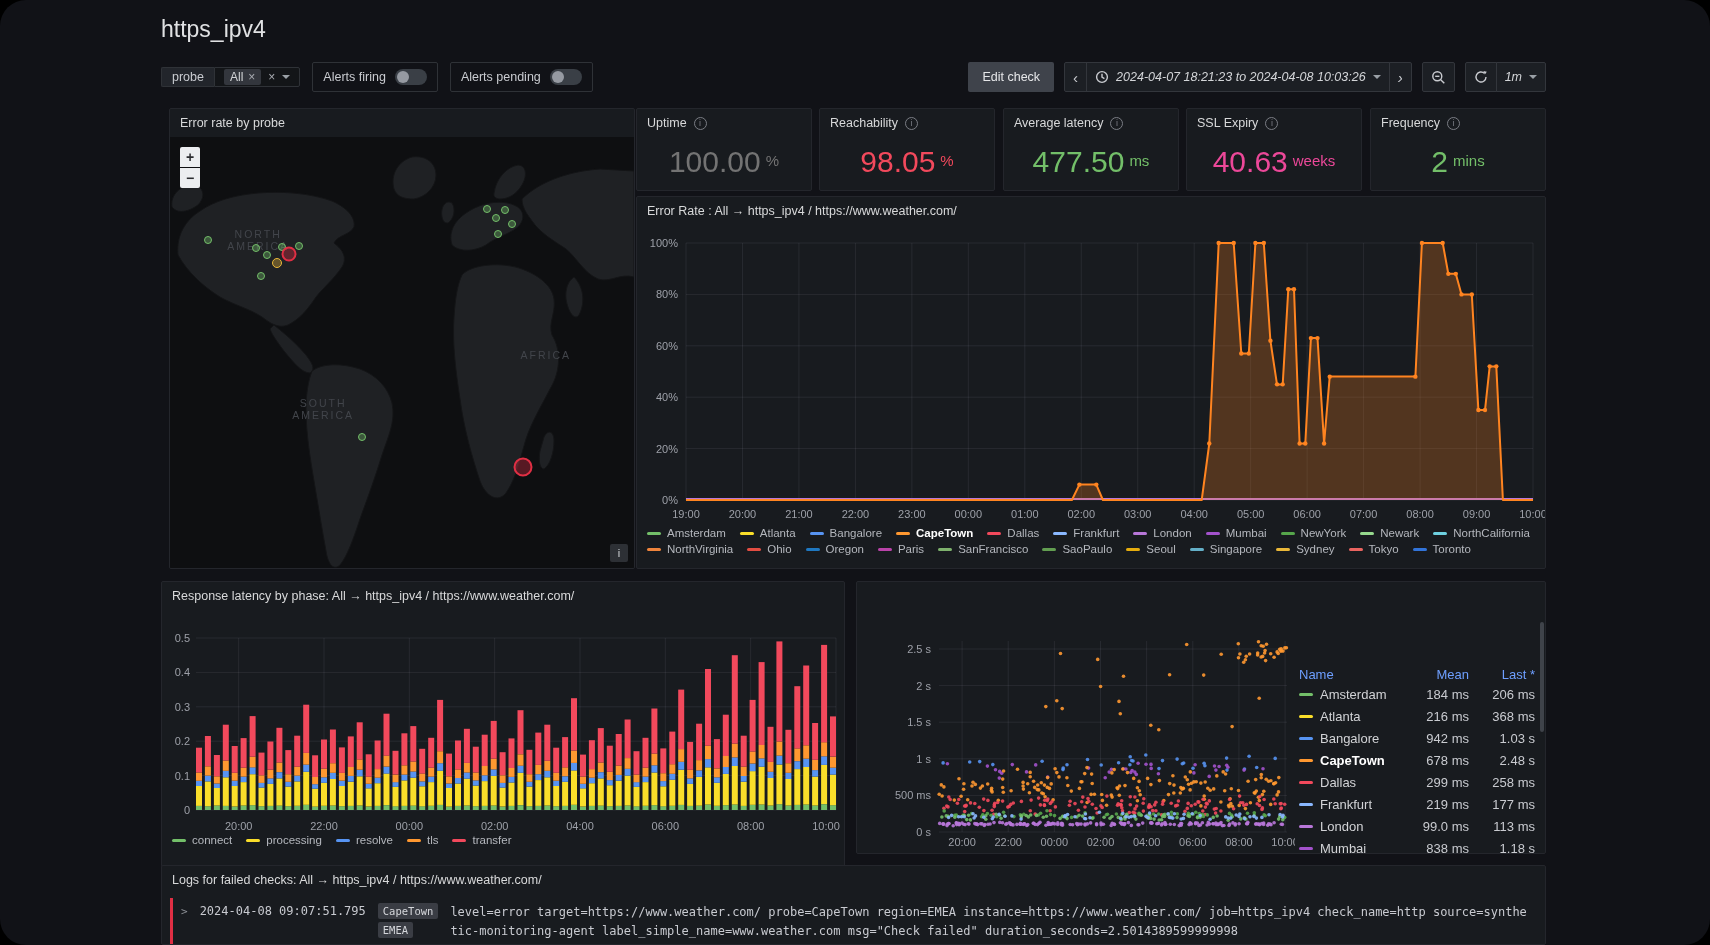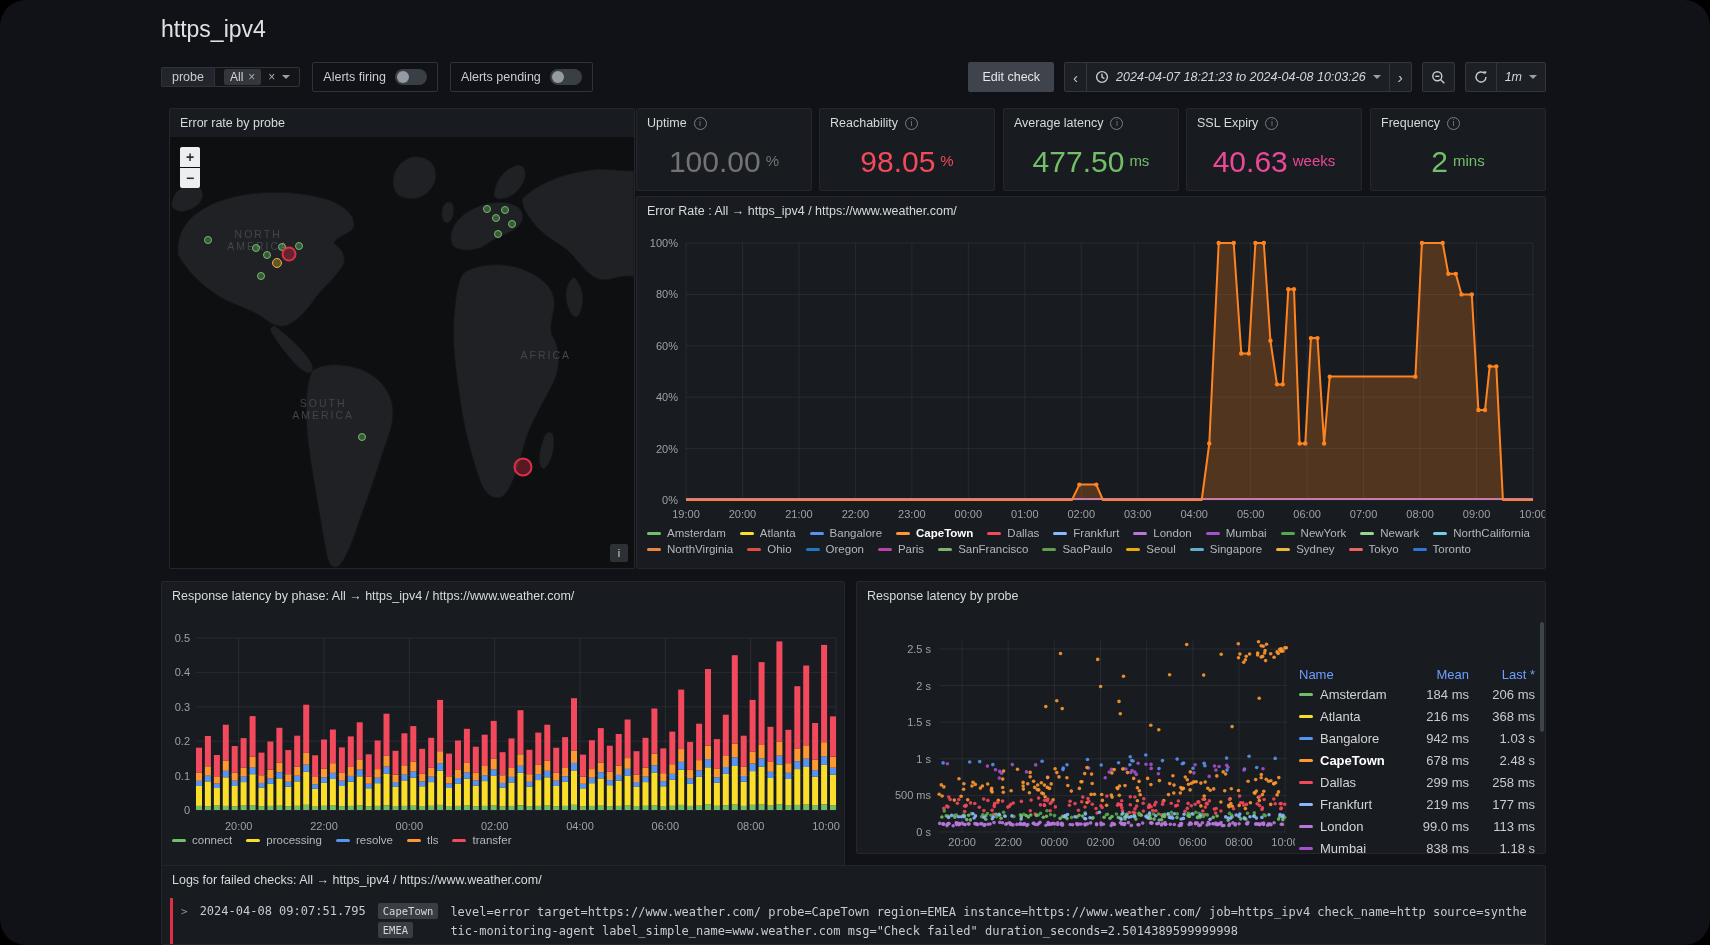--- a/index.html
+++ b/index.html
@@ -870,23 +870,20 @@
           <span>tls</span>
         </div>
         <div class="litem">
           <span class="lic" style="background: rgb(242, 73, 92);"></span>
           <span>transfer</span>
         </div>
       </div>
   </section>
 
   <section class="panel" style="left:856px;top:581px;width:690px;height:273px;">
-    <div class="panel-header">
-        <span class="panel-title">Response latency by probe</span>
-      </div>
     <div style="position:absolute;left:0;top:28px;" id="scatter-plot"><svg width="438" height="240" viewBox="0 0 438 240">
           <line x1="82" x2="430" y1="222" y2="222" class="grid"></line>
           <text x="74" y="226" class="tick ty">0 s</text>
           <line x1="82" x2="430" y1="185.4" y2="185.4" class="grid"></line>
           <text x="74" y="189.4" class="tick ty">500 ms</text>
           <line x1="82" x2="430" y1="148.8" y2="148.8" class="grid"></line>
           <text x="74" y="152.8" class="tick ty">1 s</text>
           <line x1="82" x2="430" y1="112.2" y2="112.2" class="grid"></line>
           <text x="74" y="116.2" class="tick ty">1.5 s</text>
           <line x1="82" x2="430" y1="75.6" y2="75.6" class="grid"></line>

